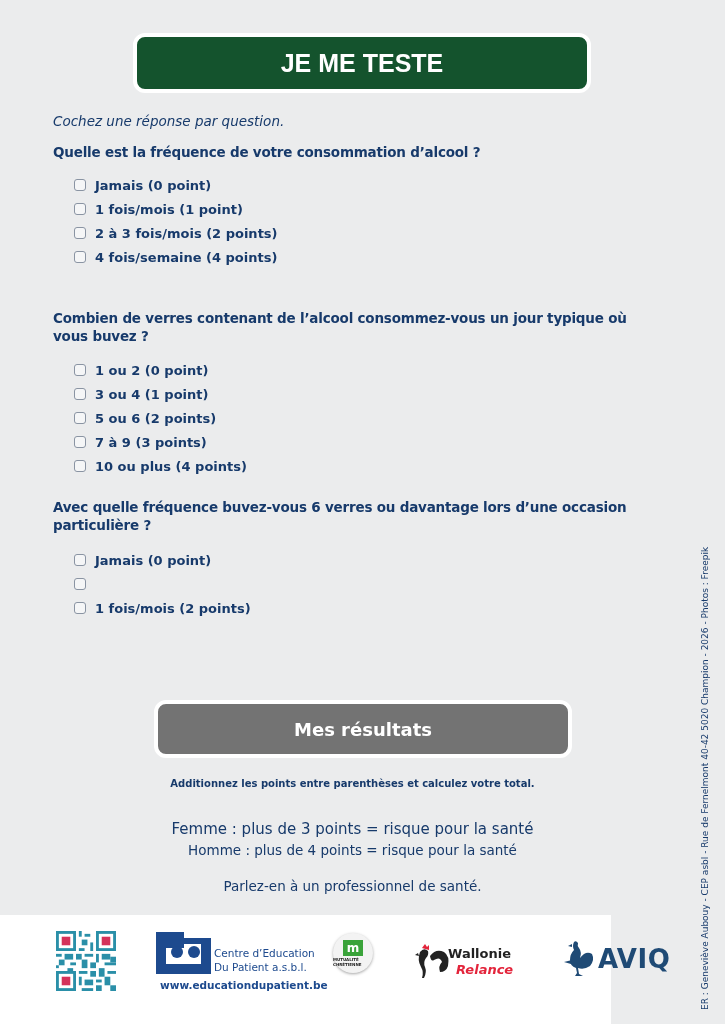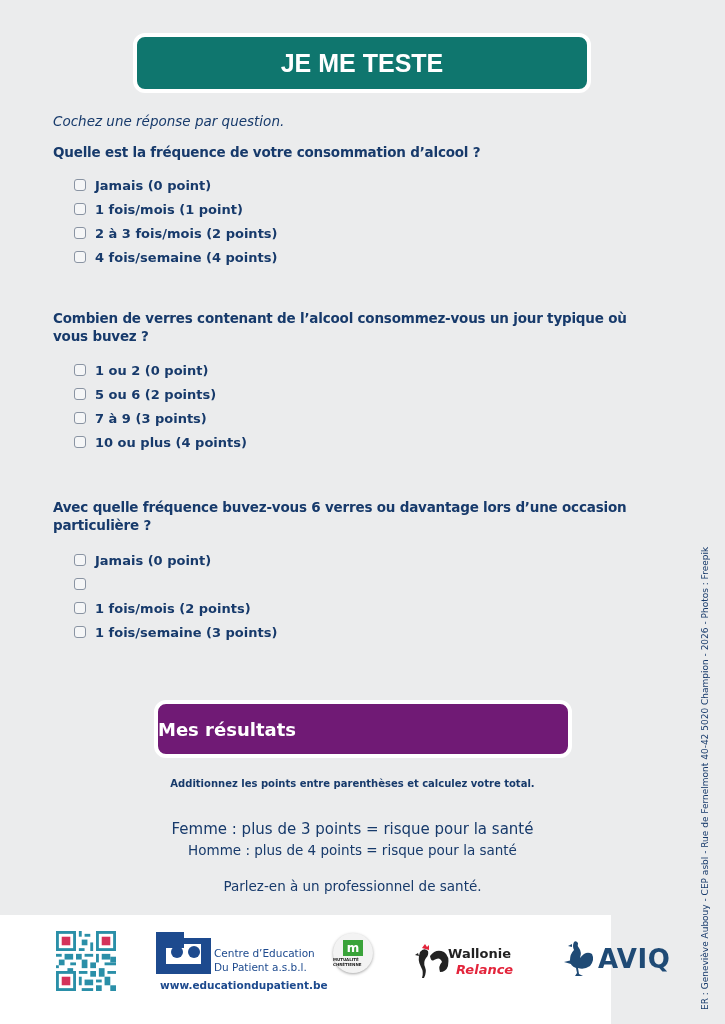--- a/index.html
+++ b/index.html
@@ -7,21 +7,21 @@
     body {
       background: #ebeced;
       font-family: "DejaVu Sans", "Liberation Sans", sans-serif;
       color: #173a6b;
       position: relative;
     }
     .title-banner {
       position: absolute;
       left: 133px; top: 33px;
       width: 458px; height: 60px;
-      background: #0f766e;
+      background: #14532d;
       border: 4px solid #ffffff;
       border-radius: 12px;
       display: flex; align-items: center; justify-content: center;
     }
     .title-banner span {
       color: #ffffff;
       font-family: "Liberation Sans", sans-serif;
       font-weight: bold;
       font-size: 25px;
       letter-spacing: 0px;
@@ -60,24 +60,24 @@
       border: 1px solid #8a94a3;
       border-radius: 3px;
       background: #f5f6f7;
       margin-right: 9px;
       flex-shrink: 0;
     }
     .results-banner {
       position: absolute;
       left: 154px; top: 700px;
       width: 418px; height: 58px;
-      background: #701a75;
+      background: #737373;
       border: 4px solid #ffffff;
       border-radius: 12px;
-      display: flex; align-items: center; justify-content: flex-start;
+      display: flex; align-items: center; justify-content: center;
     }
     .results-banner span {
       color: #ffffff;
       font-weight: bold;
       font-size: 18px;
     }
     .results-text {
       position: absolute;
       left: 0; width: 705px;
       text-align: center;
@@ -210,20 +210,24 @@
 </ul>
 
 <div class="question" style="top:309px;">Combien de verres contenant de l’alcool consommez-vous un jour typique où vous buvez ?</div>
 <ul class="options" style="top:358px;">
   <li class="option">
       <span class="checkbox"></span>
       <span>1 ou 2 (0 point)</span>
     </li>
   <li class="option">
       <span class="checkbox"></span>
+      <span>3 ou 4 (1 point)</span>
+    </li>
+  <li class="option">
+      <span class="checkbox"></span>
       <span>5 ou 6 (2 points)</span>
     </li>
   <li class="option">
       <span class="checkbox"></span>
       <span>7 à 9 (3 points)</span>
     </li>
   <li class="option">
       <span class="checkbox"></span>
       <span>10 ou plus (4 points)</span>
     </li>
@@ -234,24 +238,20 @@
   <li class="option">
       <span class="checkbox"></span>
       <span>Jamais (0 point)</span>
     </li>
   <li class="option">
       <span class="checkbox"></span>
     </li>
   <li class="option">
       <span class="checkbox"></span>
       <span>1 fois/mois (2 points)</span>
-    </li>
-  <li class="option">
-      <span class="checkbox"></span>
-      <span>1 fois/semaine (3 points)</span>
     </li>
 </ul>
 
 <div class="results-banner">
   <span>Mes résultats</span>
 </div>
 <div class="results-text results-bold">Additionnez les points entre parenthèses et calculez votre total.</div>
 <div class="results-text results-line1">Femme : plus de 3 points = risque pour la santé</div>
 <div class="results-text results-line2">Homme : plus de 4 points = risque pour la santé</div>
 <div class="results-text results-advice">Parlez-en à un professionnel de santé.</div>

